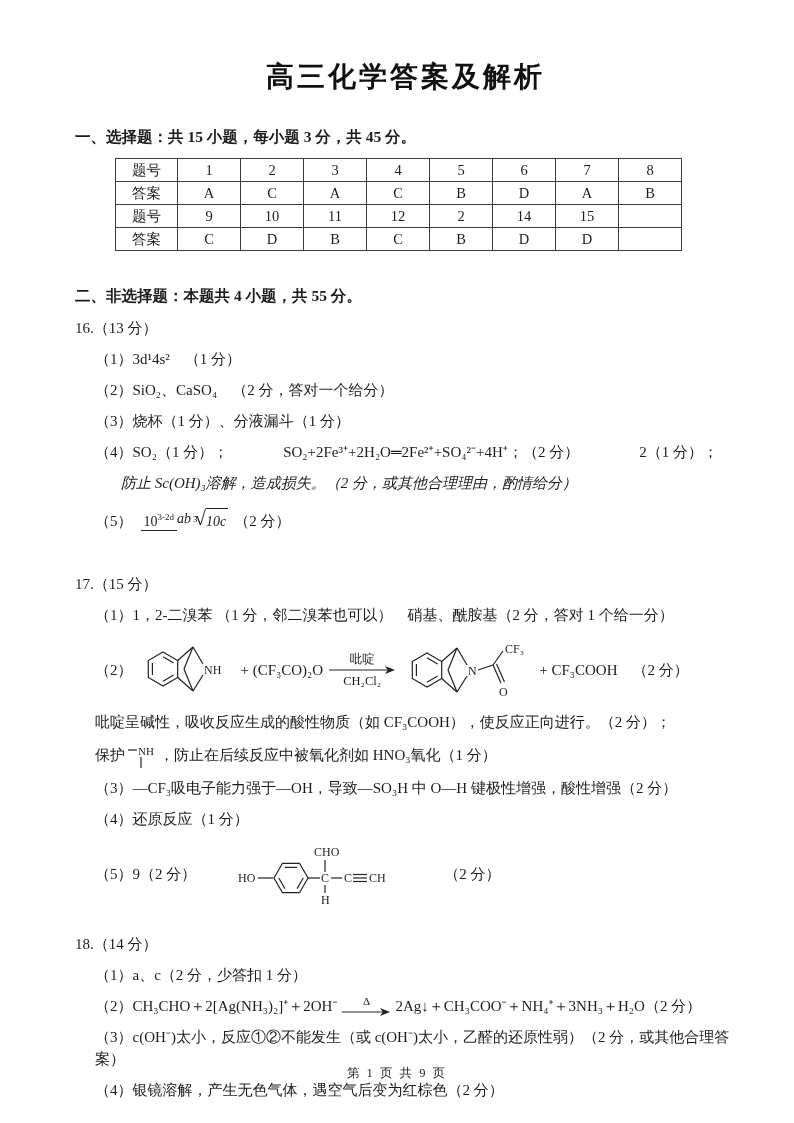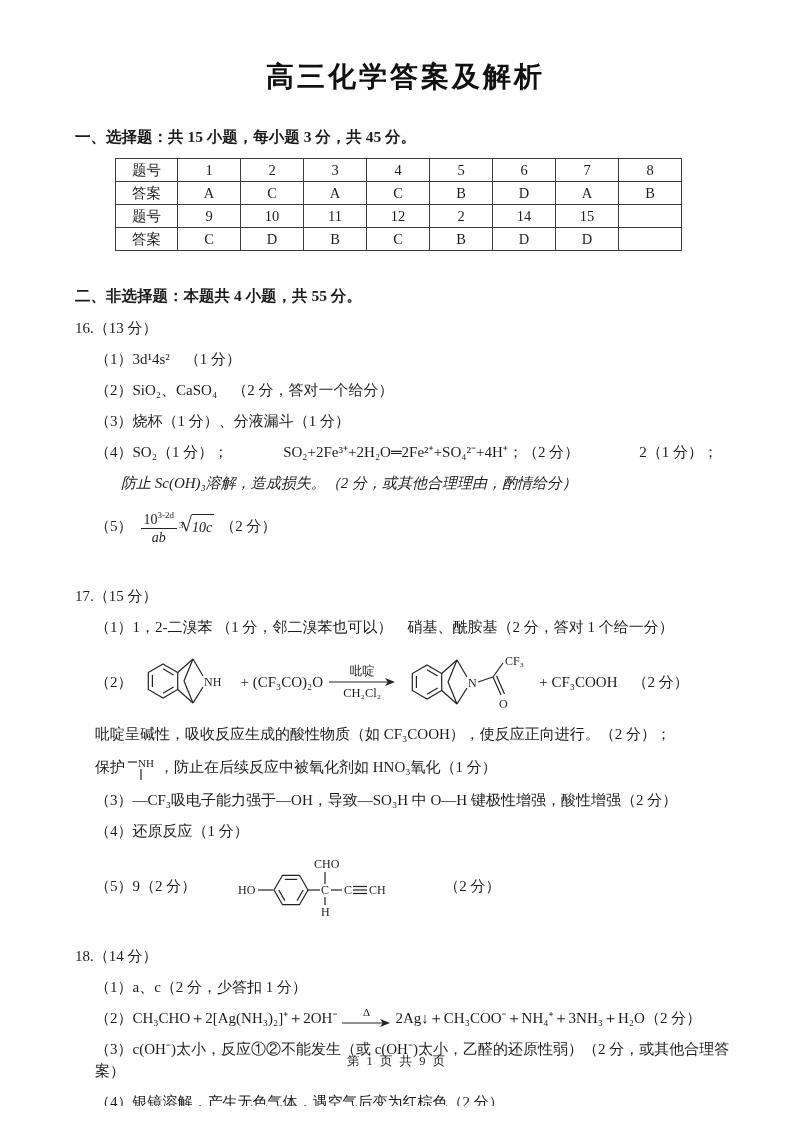--- a/index.html
+++ b/index.html
@@ -55,21 +55,21 @@
   .line.indent2 { padding-left:46px;font-style:italic; }
   .fxline { display:flex; align-items:center; flex-wrap:nowrap; }
   .ml-55 { margin-left:55px; }
   .ml-60 { margin-left:60px; }
   .ml-40 { margin-left:40px; }
   .ml-8  { margin-left:8px; }
   .ml-4  { margin-left:4px; }
 
   
   .frac {
-    display:inline-flex; flex-direction:column;
+    display:inline-flex; 
     text-align:center; margin:0 2px 0 8px;
     font-size:14px;
   }
   .frac .num { border-bottom:1.2px solid #222; padding:0 3px 1px 3px; line-height:15px; }
   .frac .num sup { font-size:9px; }
   .frac .den { padding-top:1px; line-height:15px; font-style:italic; }
   .root { display:inline-flex; align-items:flex-start; margin-right:6px; }
   .root .idx { font-size:9px; position:relative; top:0px; margin-right:-3px; }
   .root .sign { font-size:21px; line-height:21px; }
   .root .radicand { border-top:1.2px solid #222; padding:2px 2px 0 0; font-size:14px; font-style:italic; }
@@ -86,21 +86,21 @@
     display:inline-flex; flex-direction:column; align-items:center;
     margin:0 5px; font-size:11px; line-height:11px;
   }
   svg .bond { stroke:#222; stroke-width:1.2; fill:none; }
   svg text { fill:#1c1c1c; font-family:"Liberation Serif", serif; }
   .struct { flex:0 0 auto; }
   .nh-frag { margin:0 3px; position:relative; top:2px; }
 
   .footer {
     position:absolute;
-    bottom:36px; left:0;
+    bottom:24px; left:0;
     width:100%;
     text-align:center;
     font-size:12.5px;
     letter-spacing:2px;
     color:#222;
   }
 </style>
 </head>
 <body>
 

